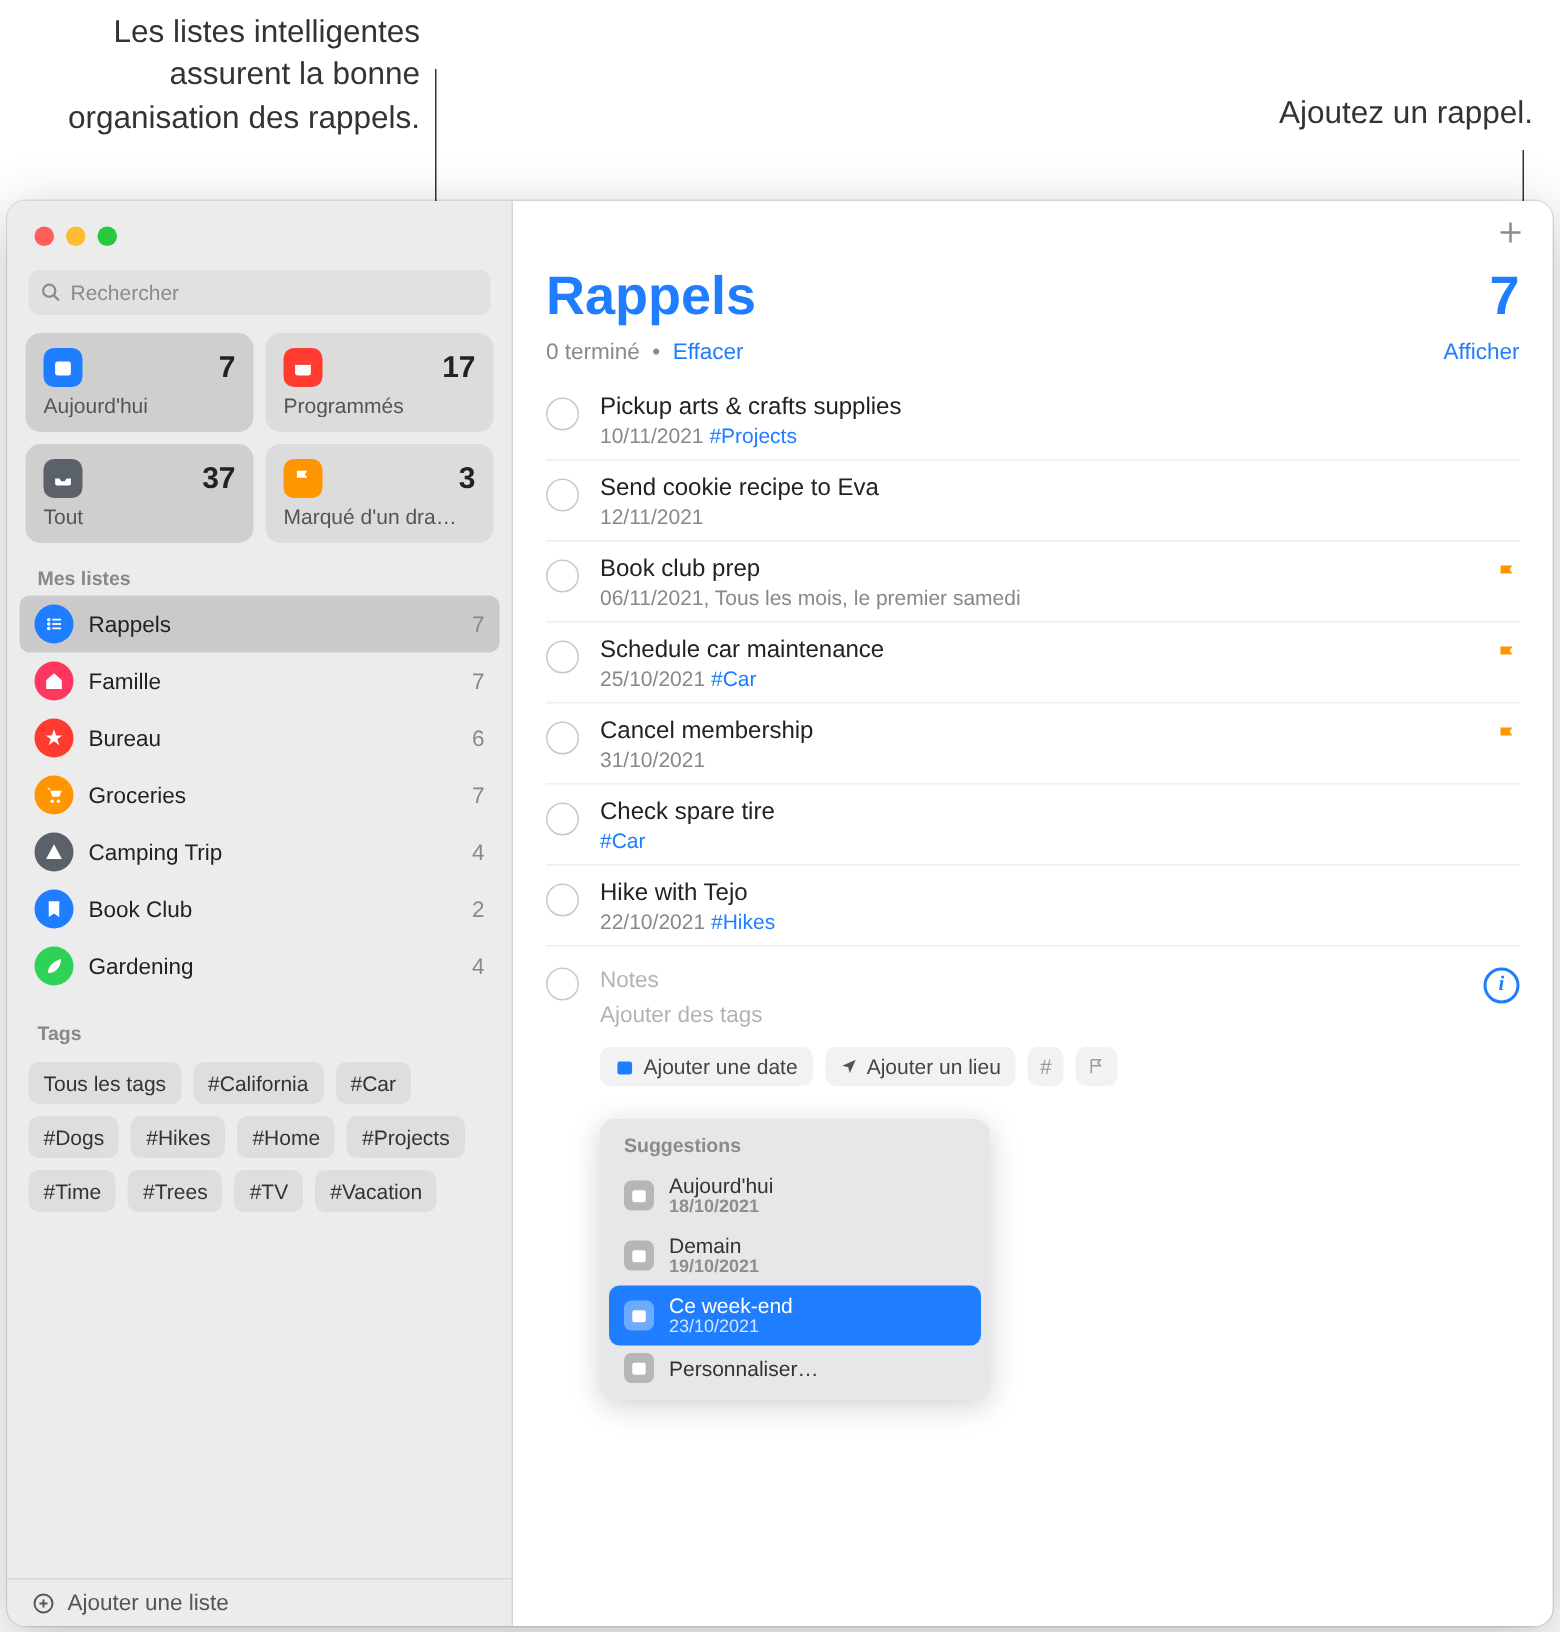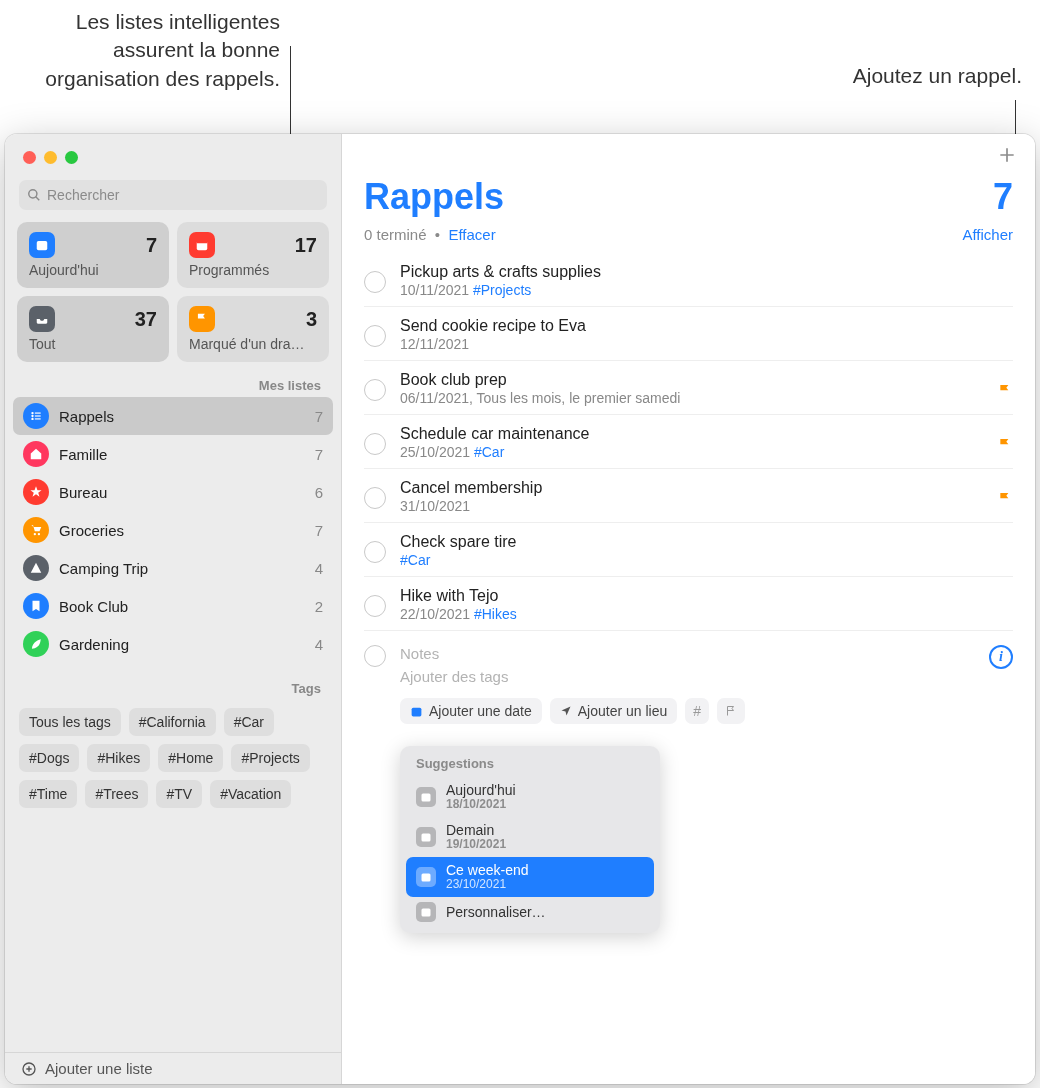--- a/index.html
+++ b/index.html
@@ -48,21 +48,21 @@
   .smart {
     background: #dcdcdc; border-radius: 10px; padding: 10px 12px;
     display: flex; flex-direction: column; gap: 4px;
     cursor: default;
   }
   .smart.sel { background: #cfcfcf; }
   .smart .row1 { display:flex; justify-content:space-between; align-items:center; }
   .smart .ico { width:26px; height:26px; border-radius:7px; display:flex; align-items:center; justify-content:center; color:#fff; font-size:14px; }
   .smart .cnt { font-size:20px; font-weight:700; color:#222; }
   .smart .lbl { font-size:14px; color:#555; white-space:nowrap; overflow:hidden; text-overflow:ellipsis; }
-  .section-hdr { font-size: 13px; font-weight:600; color:#888; padding: 4px 20px 4px; text-align: right; }
+  .section-hdr { font-size: 13px; font-weight:600; color:#888; padding: 4px 20px 4px; }
   .lists { padding: 0 8px; }
   .listrow {
     display:flex; align-items:center; height:38px; padding:0 10px; border-radius:7px; gap:10px;
     font-size:15px; color:#222;
   }
   .listrow.sel { background:#cacaca; }
   .listrow .lic { width:26px; height:26px; border-radius:50%; display:flex; align-items:center; justify-content:center; color:#fff; font-size:14px; flex:none; }
   .listrow .nm { flex:1; }
   .listrow .ct { color:#888; font-size:15px; }
   .tags { padding: 8px 14px; display:flex; flex-wrap:wrap; gap:8px; }
@@ -79,21 +79,21 @@
   .plus { color:#999; cursor:pointer; }
   .titlebar { display:flex; align-items:baseline; justify-content:space-between; padding: 0 22px 4px; }
   .ttl { color:#1f7eff; font-size:36px; font-weight:700; }
   .bigcount { color:#1f7eff; font-size:36px; font-weight:700; }
   .subbar { display:flex; justify-content:space-between; font-size:15px; padding: 4px 22px 10px; }
   .subbar .left { color:#8a8a8a; }
   .subbar .left a { color:#1f7eff; text-decoration:none; }
   .subbar .right { color:#1f7eff;text-align:center; }
   .items { padding: 0 22px; }
   .reminder {
-    display:flex; align-items:center; gap:14px;
+    display:flex; align-items:flex-start; gap:14px;
     border-bottom:1px solid #eee; padding:10px 0 8px;
   }
   .reminder .circ {
     width:22px; height:22px; border-radius:50%; border:1.5px solid #c9c9c9; flex:none; margin-top:2px;
   }
   .reminder .body { flex:1; }
   .reminder .title { font-size:16px; color:#222; }
   .reminder .meta { font-size:14px; color:#888; margin-top:1px; }
   .reminder .meta .taglink { color:#1f7eff; }
   .reminder .flag { color:#ff9500; font-size:16px; flex:none; margin-top:4px; }

